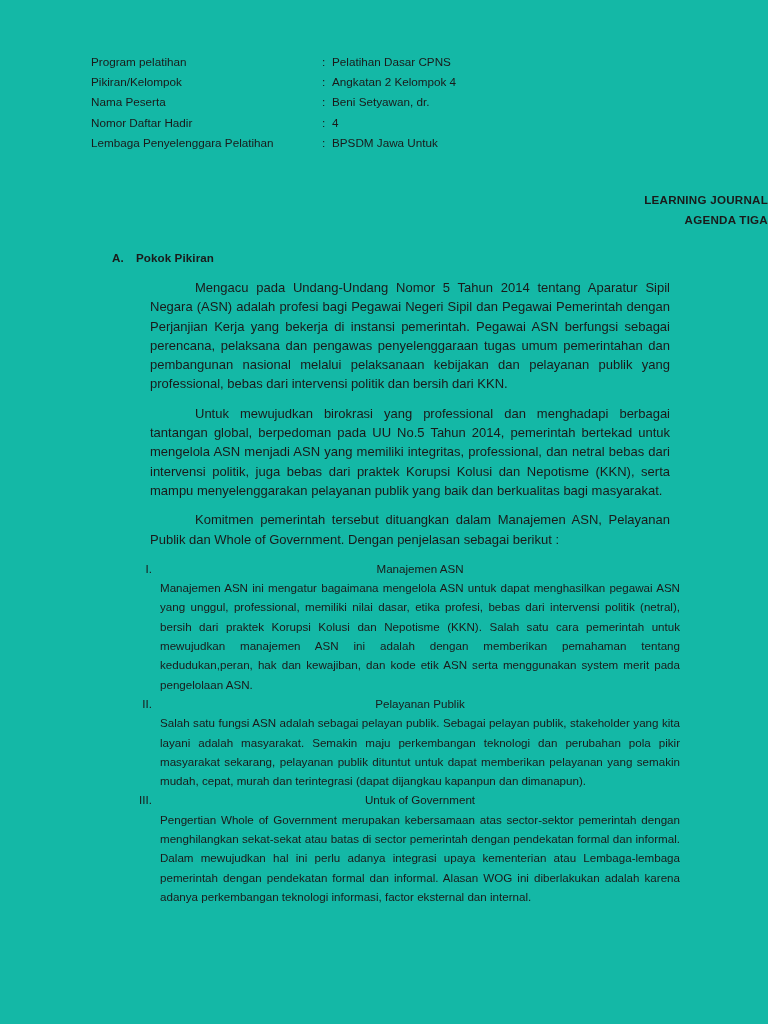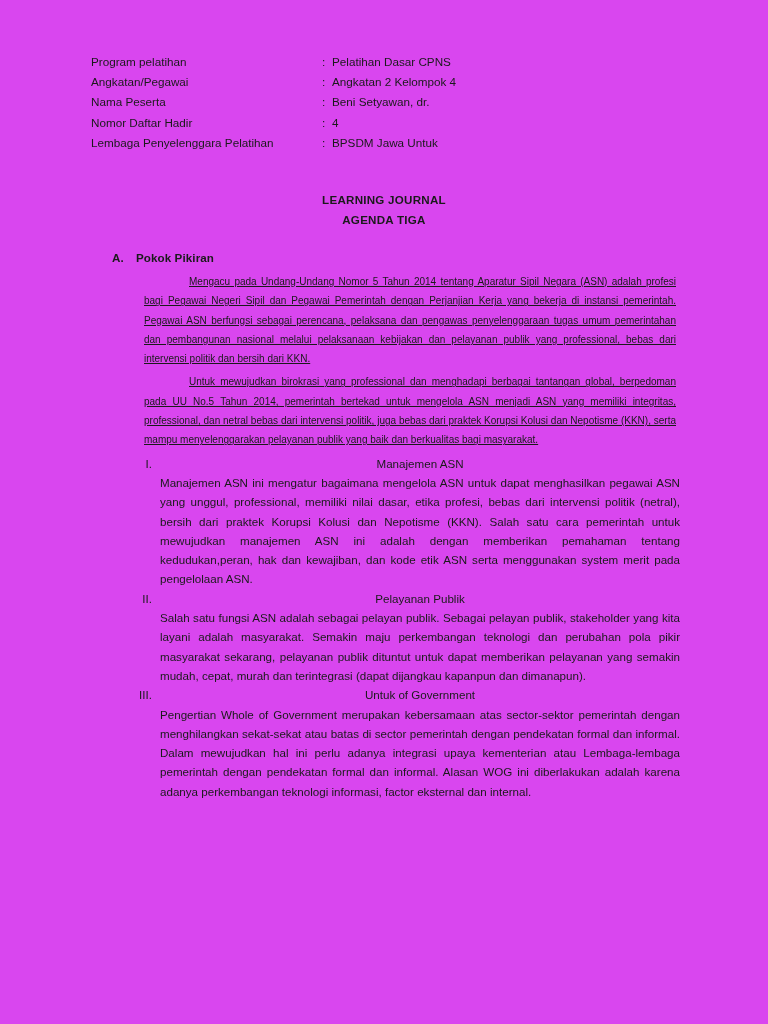--- a/index.html
+++ b/index.html
@@ -15,21 +15,21 @@
     font-family: "Liberation Sans", sans-serif;
     color: #1a1a1a;
     -webkit-font-smoothing: antialiased;
   }
   .page {
     position: absolute;
     left: 0;
     top: 0;
     width: 768px;
     height: 1024px;
-    background: #d946ef;
+    background: #14b8a6;
     overflow: hidden;
   }
 
   
   .meta-table {
     position: absolute;
     left: 91px;
     top: 52px;
     border-collapse: collapse;
     font-size: 11.7px;
@@ -53,21 +53,21 @@
   .meta-value {
     padding-left: 0 !important;
   }
 
   
   .doc-title {
     position: absolute;
     left: 0;
     top: 190px;
     width: 768px;
-    text-align: center;
+    text-align: right;
     font-size: 11.6px;
     font-weight: bold;
     line-height: 19.5px;
     letter-spacing: 0.25px;
   }
   .doc-title .title-line {
     display: block;
   }
 
   
@@ -88,27 +88,26 @@
   
   .body-block {
     position: absolute;
     left: 140px;
     top: 268px;
     width: 540px;
     font-size: 11.6px;
     line-height: 19.3px;
   }
   p.para {
-    margin: 4px;
+    margin: 10px;
     text-align: justify;
     text-justify: inter-word;
     text-indent: 45px;
-    font-size: 10px;
-    line-height: 19.3px;
-    text-decoration: underline;
+    font-size: 13px;
+    line-height: 19.3px;
   }
 
   
   .roman-list {
     position: relative;
     margin: 0;
     padding: 0;
     list-style: none;
   }
   .roman-item {
@@ -145,21 +144,21 @@
 <div class="page">
 
   <table class="meta-table">
     <tbody>
       <tr>
         <td class="meta-label">Program pelatihan</td>
         <td class="meta-colon">:</td>
         <td class="meta-value">Pelatihan Dasar CPNS</td>
       </tr>
       <tr>
-        <td class="meta-label">Angkatan/Pegawai</td>
+        <td class="meta-label">Pikiran/Kelompok</td>
         <td class="meta-colon">:</td>
         <td class="meta-value">Angkatan 2 Kelompok 4</td>
       </tr>
       <tr>
         <td class="meta-label">Nama Peserta</td>
         <td class="meta-colon">:</td>
         <td class="meta-value">Beni Setyawan, dr.</td>
       </tr>
       <tr>
         <td class="meta-label">Nomor Daftar Hadir</td>
@@ -180,20 +179,21 @@
   </div>
 
   <div class="section-heading">
     <span class="sec-letter">A.</span><span>Pokok Pikiran</span>
   </div>
 
   <div class="body-block">
 
     <p class="para">Mengacu pada Undang-Undang Nomor 5 Tahun 2014 tentang Aparatur Sipil Negara (ASN) adalah profesi bagi Pegawai Negeri Sipil dan Pegawai Pemerintah dengan Perjanjian Kerja yang bekerja di instansi pemerintah. Pegawai ASN berfungsi sebagai perencana, pelaksana dan pengawas penyelenggaraan tugas umum pemerintahan dan pembangunan nasional melalui pelaksanaan kebijakan dan pelayanan publik yang professional, bebas dari intervensi politik dan bersih dari KKN.</p>
     <p class="para">Untuk mewujudkan birokrasi yang professional dan menghadapi berbagai tantangan global, berpedoman pada UU No.5 Tahun 2014, pemerintah bertekad untuk mengelola ASN menjadi ASN yang memiliki integritas, professional, dan netral bebas dari intervensi politik, juga bebas dari praktek Korupsi Kolusi dan Nepotisme (KKN), serta mampu menyelenggarakan pelayanan publik yang  baik dan berkualitas bagi masyarakat.</p>
+    <p class="para">Komitmen pemerintah tersebut dituangkan dalam Manajemen ASN, Pelayanan Publik dan Whole of Government. Dengan penjelasan sebagai berikut :</p>
 
     <ul class="roman-list">
 
       <li class="roman-item">
         <span class="roman-marker">I.</span>
         <p class="roman-title">Manajemen ASN</p>
         <p class="roman-body">Manajemen ASN ini mengatur bagaimana mengelola ASN untuk dapat menghasilkan pegawai ASN yang unggul, professional, memiliki nilai dasar, etika profesi, bebas dari intervensi politik (netral), bersih dari praktek Korupsi Kolusi dan Nepotisme (KKN). Salah satu cara pemerintah untuk mewujudkan manajemen ASN ini adalah dengan memberikan pemahaman tentang kedudukan,peran, hak dan kewajiban, dan kode etik ASN serta menggunakan system merit pada pengelolaan ASN.</p>
       </li>
 
       <li class="roman-item">

